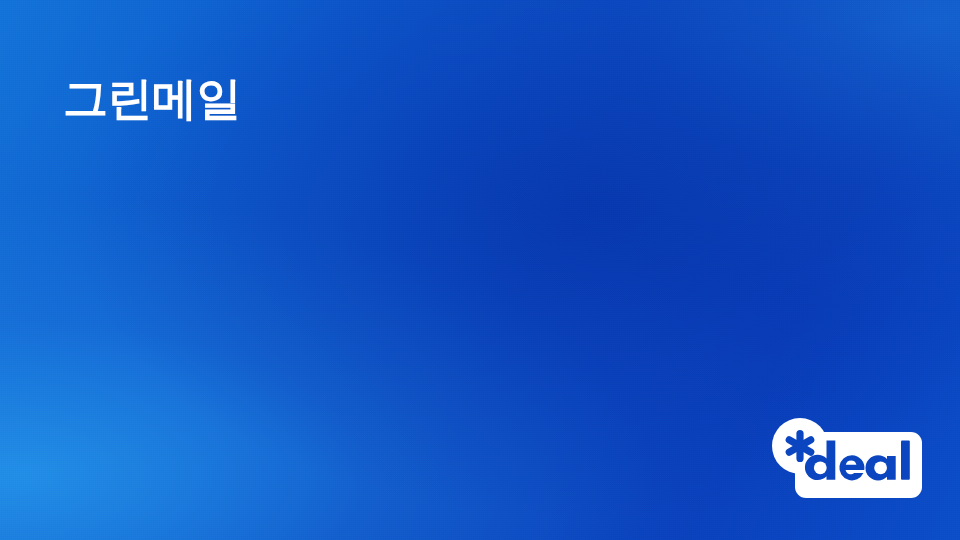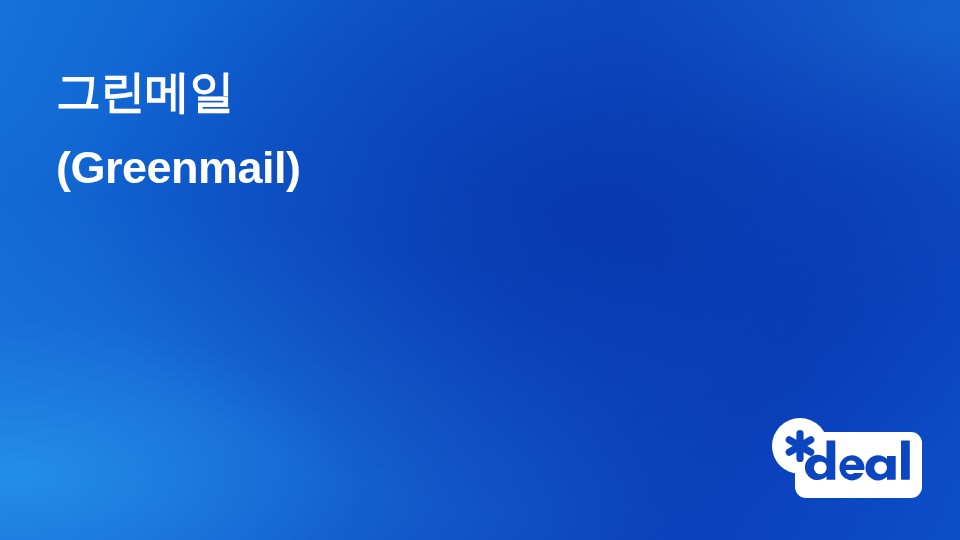--- a/index.html
+++ b/index.html
@@ -53,21 +53,21 @@
     top: 52px;
     z-index: 5;
   }
   .title-line {
     color: #ffffff;
     font-size: 44px;
     font-weight: 700;
     line-height: 72px;
     letter-spacing: -0.5px;
     white-space: nowrap;
-    margin: 4px;
+    margin: 11px;
   }
   .title-line-ko {
     font-size: 45px;
   }
   .title-line-en {
     font-size: 45px;
   }
 
   .brand-logo {
     position: absolute;
@@ -89,21 +89,20 @@
 <div class="slide">
 
   <div class="bg-base"></div>
   <div class="bg-glow-left"></div>
   <div class="bg-glow-topright"></div>
   <div class="bg-core"></div>
   <div class="bg-noise"></div>
 
   <div class="title-block">
     <div class="title-line title-line-ko">그린메일</div>
-    <div class="title-line title-line-en">(Greenmail)</div>
   </div>
 
   <div class="brand-logo">
     <svg viewBox="0 0 152 82" xmlns="http://www.w3.org/2000/svg" aria-hidden="true">
 
       <rect x="25" y="16" width="127" height="66" rx="11" ry="11" fill="#FFFFFF"></rect>
 
       <circle cx="30" cy="30" r="28" fill="#FFFFFF"></circle>
 
       <g fill="#0B46C0" transform="translate(30,30)">

